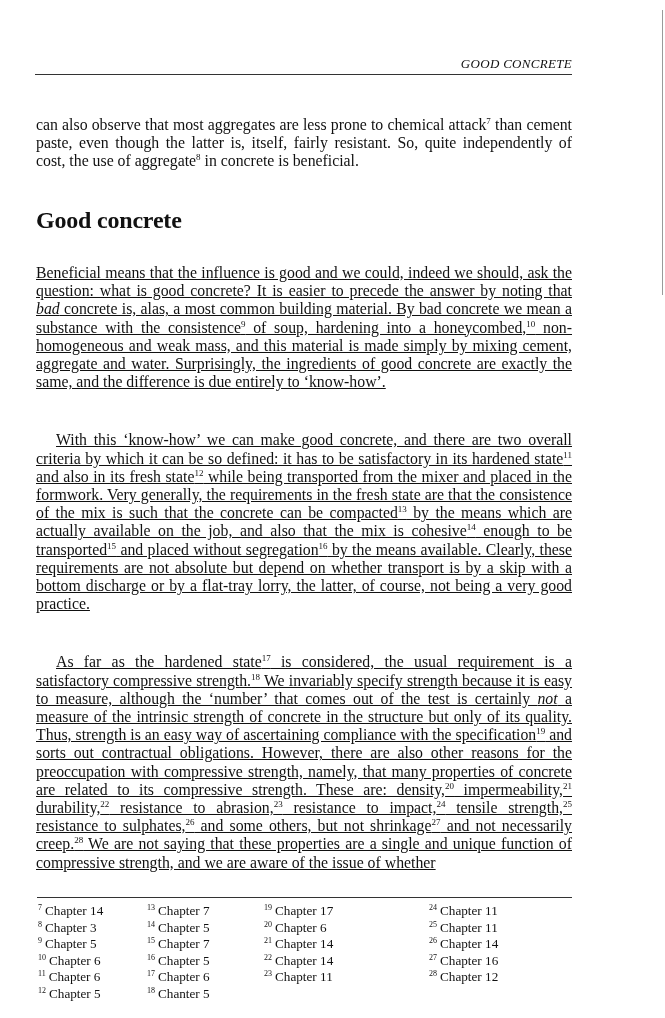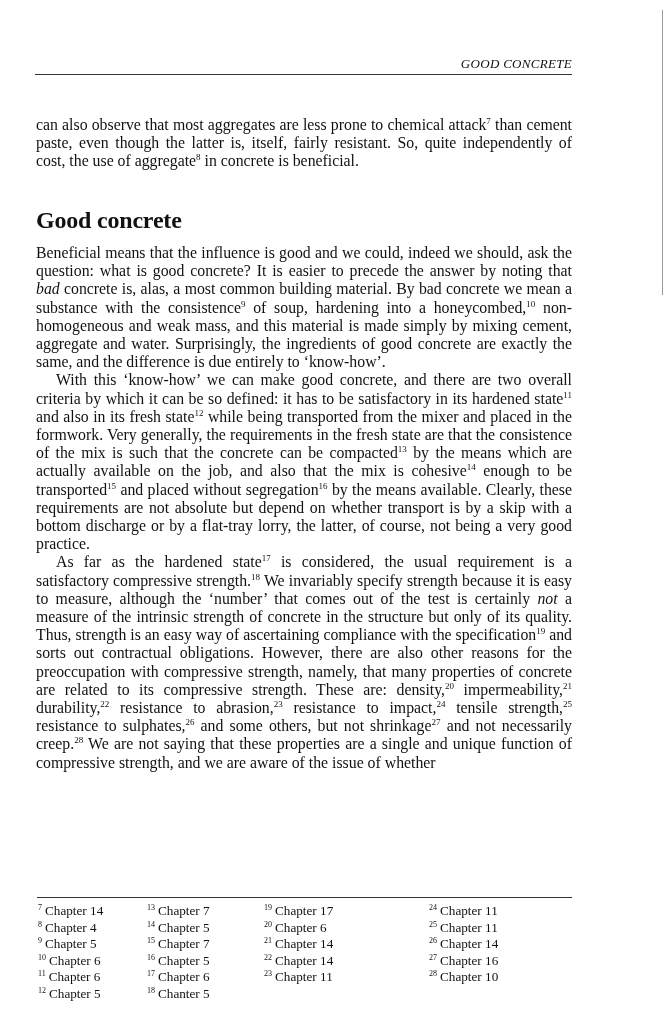--- a/index.html
+++ b/index.html
@@ -18,28 +18,28 @@
   }
   .head-rule {
     position: absolute; left: 35px; top: 74px; width: 537px; height: 1px;
     background: #333333;
   }
   .body-text {
     position: absolute; left: 36px; width: 536px;
     font-size: 15.8px; line-height: 18.2px; text-align: justify;
   }
   .body-text p { margin: 0; }
-  .body-text p.indent { text-indent: 20px; }
+  .body-text p.indent { text-indent: 20px; margin-top: 40px; }
   sup { font-size: 9px; line-height: 0; vertical-align: 6px; }
   .top-para { top: 104px; margin-top: 12px; }
   .section-heading {
     position: absolute; left: 36px; top: 207px;
     font-size: 24px; font-weight: bold; margin: 0; letter-spacing: -0.2px;
   }
-  .main-text { top: 244px; }
+  .main-text { top: 264px; text-decoration: underline; }
   .fn-rule {
     position: absolute; left: 37px; top: 897px; width: 535px; height: 1px;
     background: #333333;
   }
   .footnotes {
     position: absolute; left: 38px; top: 903px; width: 540px;
     display: flex; font-size: 13.2px; line-height: 16.5px;
   }
   .fn-col { display: flex; flex-direction: column; }
   .fn-col:nth-child(1) { width: 109px; }
@@ -66,21 +66,21 @@
   <p>Beneficial means that the influence is good and we could, indeed we should, ask the question: what is good concrete? It is easier to precede the answer by noting that <em>bad</em> concrete is, alas, a most common building material. By bad concrete we mean a substance with the consistence<sup>9</sup> of soup, harden­ing into a honeycombed,<sup>10</sup> non-homogeneous and weak mass, and this material is made simply by mixing cement, aggregate and water. Surprisingly, the ingredients of good concrete are exactly the same, and the difference is due entirely to ‘know-how’.</p>
   <p class="indent">With this ‘know-how’ we can make good concrete, and there are two overall criteria by which it can be so defined: it has to be satisfactory in its hardened state<sup>11</sup> and also in its fresh state<sup>12</sup> while being transported from the mixer and placed in the formwork. Very generally, the requirements in the fresh state are that the consistence of the mix is such that the concrete can be compacted<sup>13</sup> by the means which are actually available on the job, and also that the mix is cohesive<sup>14</sup> enough to be transported<sup>15</sup> and placed without segregation<sup>16</sup> by the means available. Clearly, these requirements are not absolute but depend on whether transport is by a skip with a bottom discharge or by a flat-tray lorry, the latter, of course, not being a very good practice.</p>
   <p class="indent">As far as the hardened state<sup>17</sup> is considered, the usual requirement is a satisfactory compressive strength.<sup>18</sup> We invariably specify strength because it is easy to measure, although the ‘number’ that comes out of the test is certainly <em>not</em> a measure of the intrinsic strength of concrete in the struc­ture but only of its quality. Thus, strength is an easy way of ascertaining compliance with the specification<sup>19</sup> and sorts out contractual obligations. However, there are also other reasons for the preoccupation with com­pressive strength, namely, that many properties of concrete are related to its compressive strength. These are: density,<sup>20</sup> impermeability,<sup>21</sup> durability,<sup>22</sup> resistance to abrasion,<sup>23</sup> resistance to impact,<sup>24</sup> tensile strength,<sup>25</sup> resistance to sulphates,<sup>26</sup> and some others, but not shrinkage<sup>27</sup> and not necessarily creep.<sup>28</sup> We are not saying that these properties are a single and unique function of compressive strength, and we are aware of the issue of whether</p>
 </div>
 
 <div class="fn-rule"></div>
 
 <div class="footnotes">
   <div class="fn-col">
       <div><span class="fn-num">7</span><span>Chapter 14</span></div>
-      <div><span class="fn-num">8</span><span>Chapter 4</span></div>
+      <div><span class="fn-num">8</span><span>Chapter 3</span></div>
       <div><span class="fn-num">9</span><span>Chapter 5</span></div>
       <div><span class="fn-num">10</span><span>Chapter 6</span></div>
       <div><span class="fn-num">11</span><span>Chapter 6</span></div>
       <div><span class="fn-num">12</span><span>Chapter 5</span></div>
     </div>
   <div class="fn-col">
       <div><span class="fn-num">13</span><span>Chapter 7</span></div>
       <div><span class="fn-num">14</span><span>Chapter 5</span></div>
       <div><span class="fn-num">15</span><span>Chapter 7</span></div>
       <div><span class="fn-num">16</span><span>Chapter 5</span></div>
@@ -92,15 +92,15 @@
       <div><span class="fn-num">20</span><span>Chapter 6</span></div>
       <div><span class="fn-num">21</span><span>Chapter 14</span></div>
       <div><span class="fn-num">22</span><span>Chapter 14</span></div>
       <div><span class="fn-num">23</span><span>Chapter 11</span></div>
     </div>
   <div class="fn-col">
       <div><span class="fn-num">24</span><span>Chapter 11</span></div>
       <div><span class="fn-num">25</span><span>Chapter 11</span></div>
       <div><span class="fn-num">26</span><span>Chapter 14</span></div>
       <div><span class="fn-num">27</span><span>Chapter 16</span></div>
-      <div><span class="fn-num">28</span><span>Chapter 10</span></div>
+      <div><span class="fn-num">28</span><span>Chapter 12</span></div>
     </div>
 </div>
 
 </body></html>

